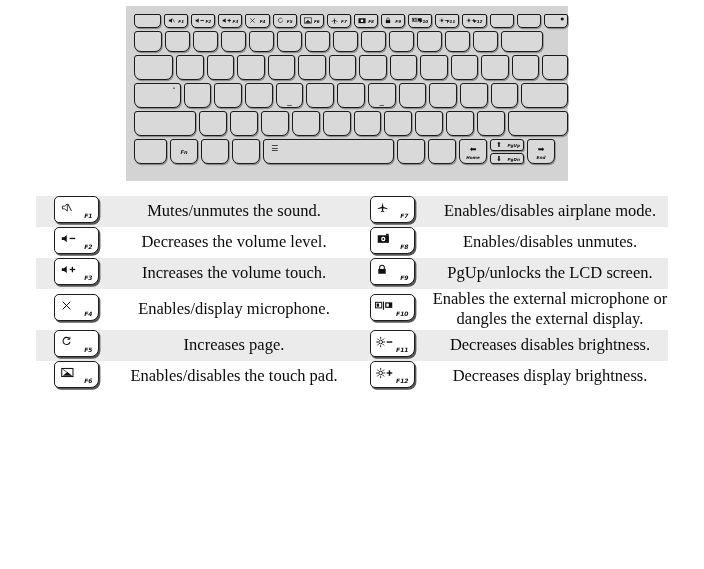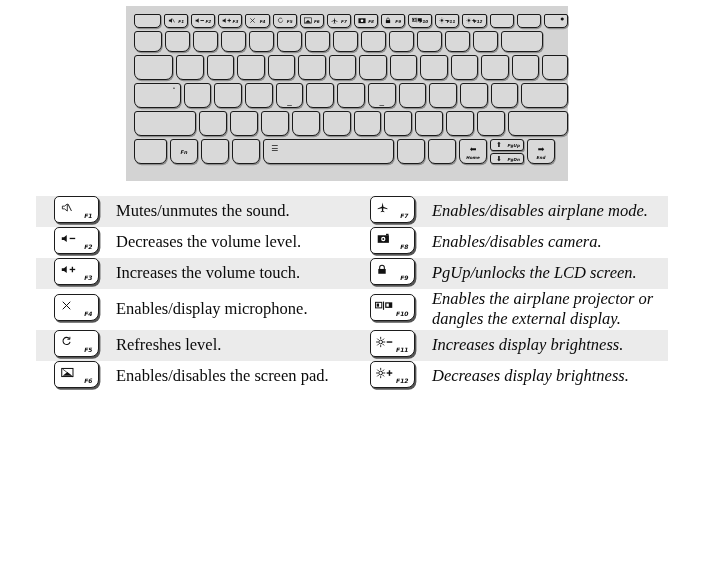--- a/index.html
+++ b/index.html
@@ -48,32 +48,33 @@
   
   #fn-table{
     position:absolute;left:36px;top:196px;width:632px;
     border-collapse:collapse;
     table-layout:fixed;
   }
   #fn-table td{
     padding:0;
     vertical-align:middle;
     border:none;
+    text-align:center;
   }
   #fn-table tr.shade td{background:#ebebeb;}
   #fn-table tr.plain td{background:#ffffff;}
   td.keycell{width:80px;text-align:center;padding:6px 0;}
   td.desccell{
     font-size:16.5px;
     color:#0a0a0a;
     line-height:1.23;
     padding:8px 10px 8px 0;
   }
   td.desccell.left{width:236px;}
-  td.desccell.right{width:236px;font-style:italic;}
+  td.desccell.right{width:236px;}
 
   
   .fkey{
     display:inline-block;position:relative;
     width:45px;height:27px;
     background:#ffffff;
     border:1.7px solid #1d1d1d;
     border-radius:5px 5px 8px 5px;
     box-shadow:1.4px 1.8px 0 #555;
     box-sizing:border-box;
@@ -389,21 +390,21 @@
             <svg width="13" height="11" viewBox="0 0 18 14">
                 <rect x="1" y="2.5" width="15.5" height="10.5" fill="#111"></rect>
                 <circle cx="8.7" cy="7.7" r="3" fill="#fff"></circle>
                 <circle cx="8.7" cy="7.7" r="1.3" fill="#111"></circle>
                 <rect x="12.5" y="0.5" width="3.5" height="2.2" fill="#111"></rect>
               </svg>
           </span>
           <span class="fnum">F8</span>
         </span>
       </td>
-      <td class="desccell right">Enables/disables camera.</td>
+      <td class="desccell right">Enables/disables unmutes.</td>
     </tr>
 
     <tr class="shade">
       <td class="keycell">
         <span class="fkey">
           <span class="ico">
             <svg width="16" height="11" viewBox="0 0 23 16">
                 <path d="M1 6h3.2l4-3.2v10.4l-4-3.2H1z" fill="#111"></path>
                 <rect x="12.5" y="7" width="8" height="1.9" fill="#111"></rect>
                 <rect x="15.5" y="4" width="1.9" height="8" fill="#111"></rect>
@@ -446,67 +447,67 @@
                 <rect x="0.6" y="1.6" width="8.4" height="7.4" fill="none" stroke="#111" stroke-width="1.3"></rect>
                 <rect x="2.2" y="3.2" width="3.2" height="4.2" fill="#111"></rect>
                 <rect x="10.6" y="0.6" width="1.5" height="11" fill="#111"></rect>
                 <rect x="13.6" y="1.6" width="9.4" height="7.4" fill="#111"></rect>
                 <rect x="15.2" y="3.2" width="3.2" height="4.2" fill="#fff"></rect>
               </svg>
           </span>
           <span class="fnum">F10</span>
         </span>
       </td>
-      <td class="desccell right">Enables the airplane projector or dangles the external display.</td>
+      <td class="desccell right">Enables the external microphone or dangles the external display.</td>
     </tr>
 
     <tr class="shade">
       <td class="keycell">
         <span class="fkey">
           <span class="ico">
             <svg width="11" height="11" viewBox="0 0 16 16">
                 <path d="M12.4 4.2A5.2 5.2 0 1 0 13.2 8.4" stroke="#111" stroke-width="1.5" fill="none"></path>
                 <path d="M12.9 1.2v3.6h-3.6" stroke="#111" stroke-width="1.3" fill="none"></path>
               </svg>
           </span>
           <span class="fnum">F5</span>
         </span>
       </td>
-      <td class="desccell left">Refreshes level.</td>
+      <td class="desccell left">Increases page.</td>
       <td class="keycell">
         <span class="fkey">
           <span class="ico" style="left:5px;top:5px;">
             <svg width="17" height="12" viewBox="0 0 23 16">
                 <circle cx="6.3" cy="8" r="2.5" fill="none" stroke="#111" stroke-width="1.3"></circle>
                 <g stroke="#111" stroke-width="1.2" stroke-linecap="round">
                   <path d="M6.3 1.6v1.7M6.3 12.7v1.7M0.7 8h1.7M10.2 8h1.7M2.1 3.8l1.2 1.2M9.3 11l1.2 1.2M10.5 3.8L9.3 5M3.3 11l-1.2 1.2"></path>
                 </g>
                 <rect x="14.5" y="7.1" width="7.5" height="1.9" fill="#111"></rect>
               </svg>
           </span>
           <span class="fnum">F11</span>
         </span>
       </td>
-      <td class="desccell right">Increases display brightness.</td>
+      <td class="desccell right">Decreases disables brightness.</td>
     </tr>
 
     <tr class="plain">
       <td class="keycell">
         <span class="fkey">
           <span class="ico">
             <svg width="13" height="11" viewBox="0 0 18 14">
                 <rect x="1" y="1.4" width="15.6" height="11.2" fill="none" stroke="#111" stroke-width="1.4"></rect>
                 <path d="M2.4 11.6l6.4-5.4 6.4 5.4z" fill="#111"></path>
                 <path d="M2 2L16 12.8" stroke="#111" stroke-width="1"></path>
               </svg>
           </span>
           <span class="fnum">F6</span>
         </span>
       </td>
-      <td class="desccell left">Enables/disables the screen pad.</td>
+      <td class="desccell left">Enables/disables the touch pad.</td>
       <td class="keycell">
         <span class="fkey">
           <span class="ico" style="left:5px;top:5px;">
             <svg width="17" height="12" viewBox="0 0 23 16">
                 <circle cx="6.3" cy="8" r="2.5" fill="none" stroke="#111" stroke-width="1.3"></circle>
                 <g stroke="#111" stroke-width="1.2" stroke-linecap="round">
                   <path d="M6.3 1.6v1.7M6.3 12.7v1.7M0.7 8h1.7M10.2 8h1.7M2.1 3.8l1.2 1.2M9.3 11l1.2 1.2M10.5 3.8L9.3 5M3.3 11l-1.2 1.2"></path>
                 </g>
                 <rect x="14.5" y="7.1" width="7.5" height="1.9" fill="#111"></rect>
                 <rect x="17.3" y="4.3" width="1.9" height="7.5" fill="#111"></rect>

